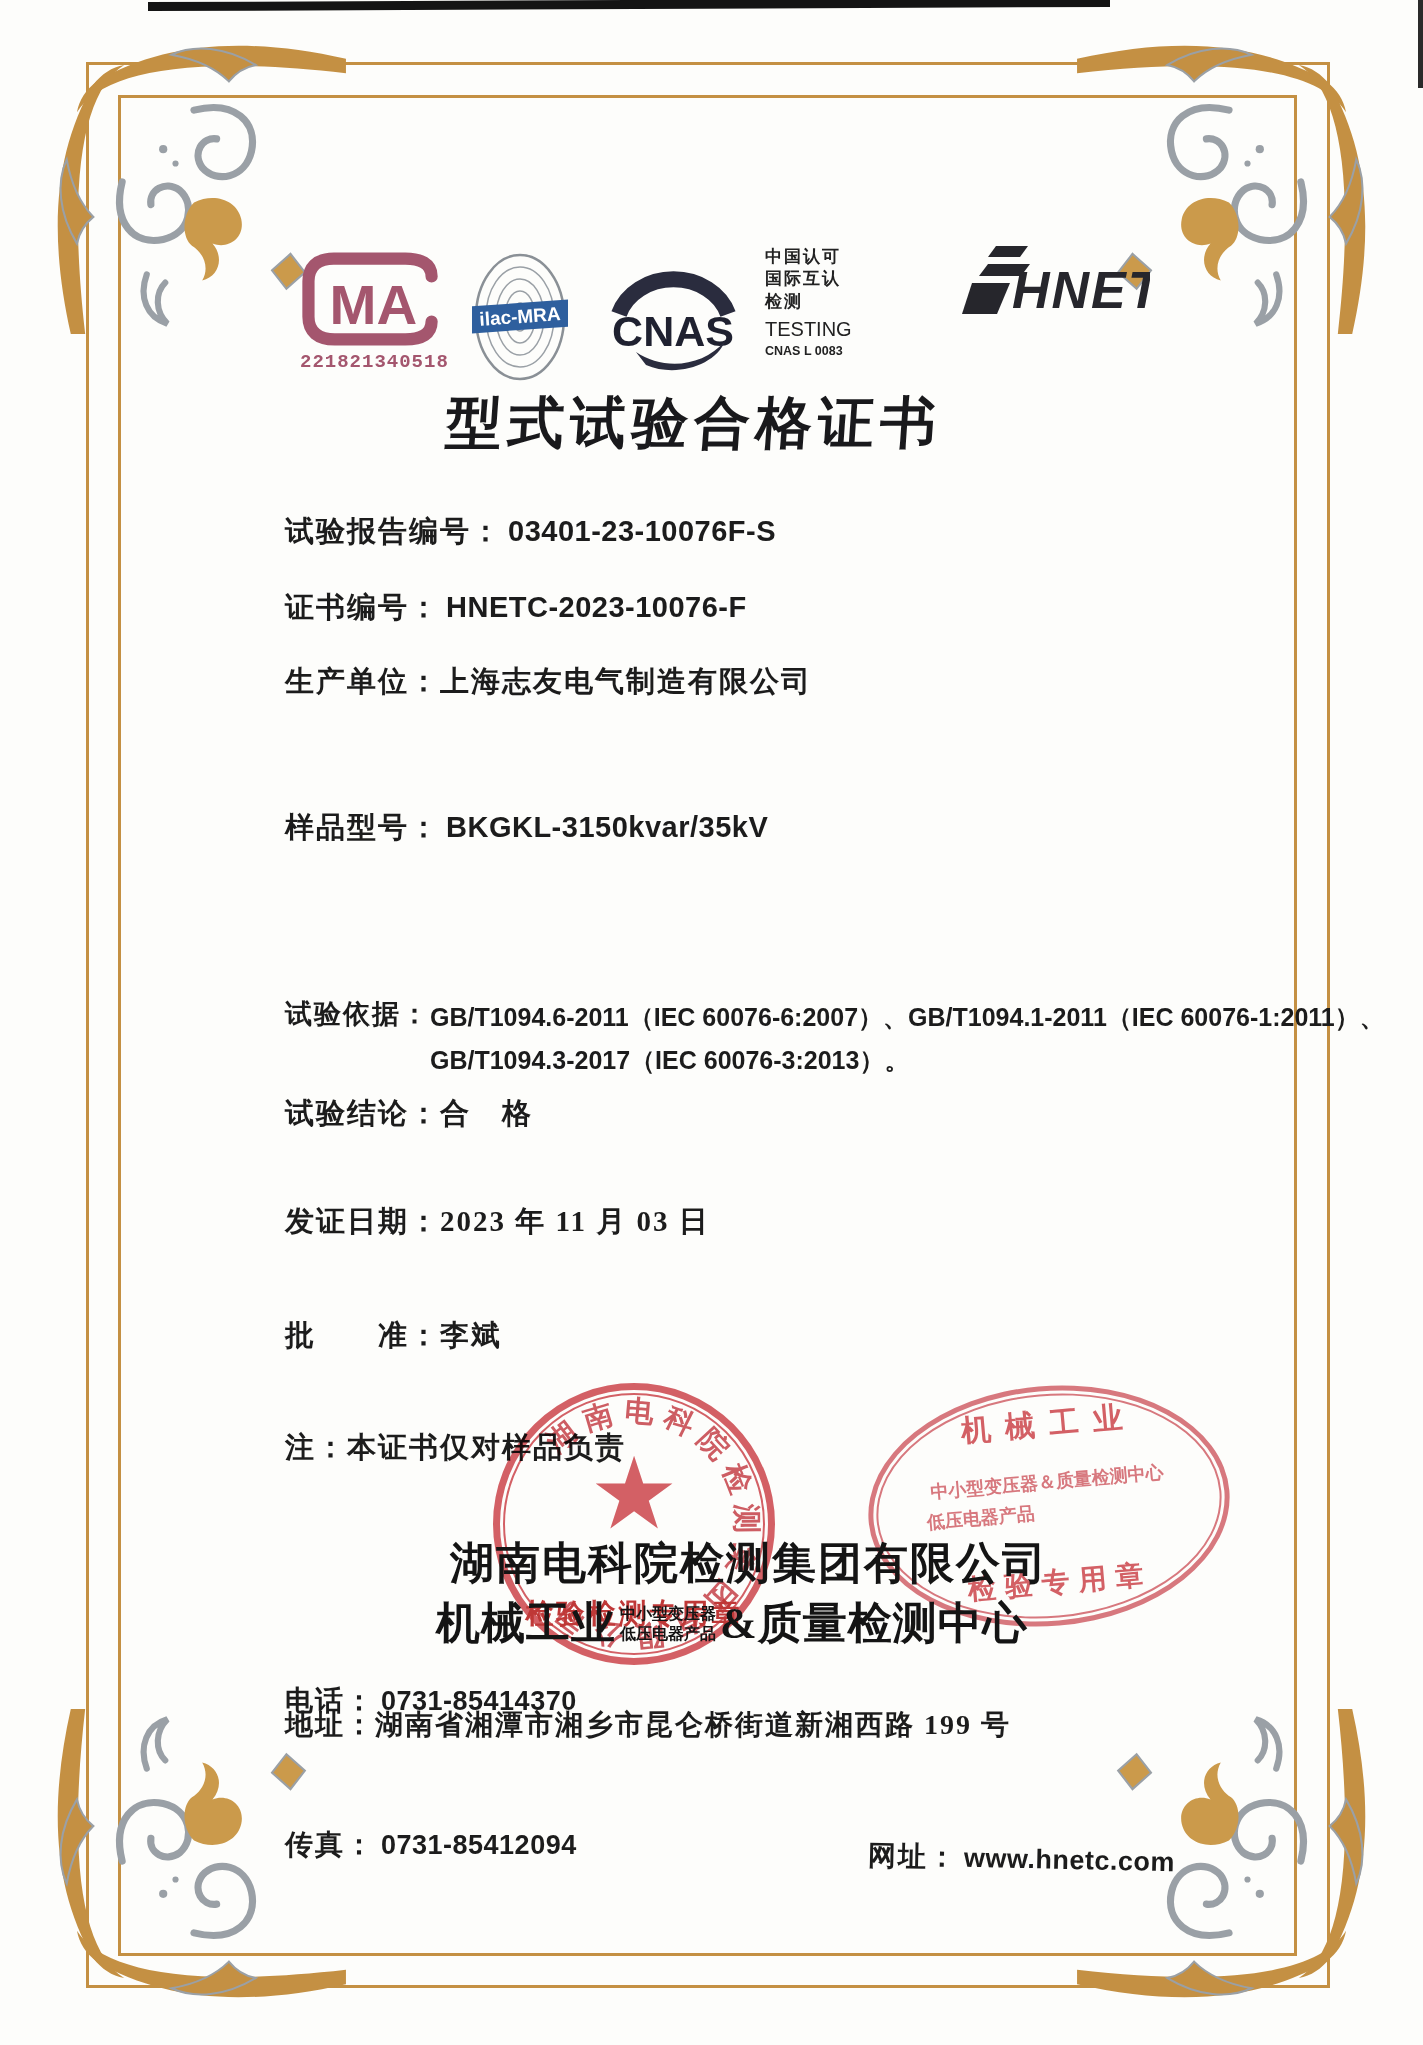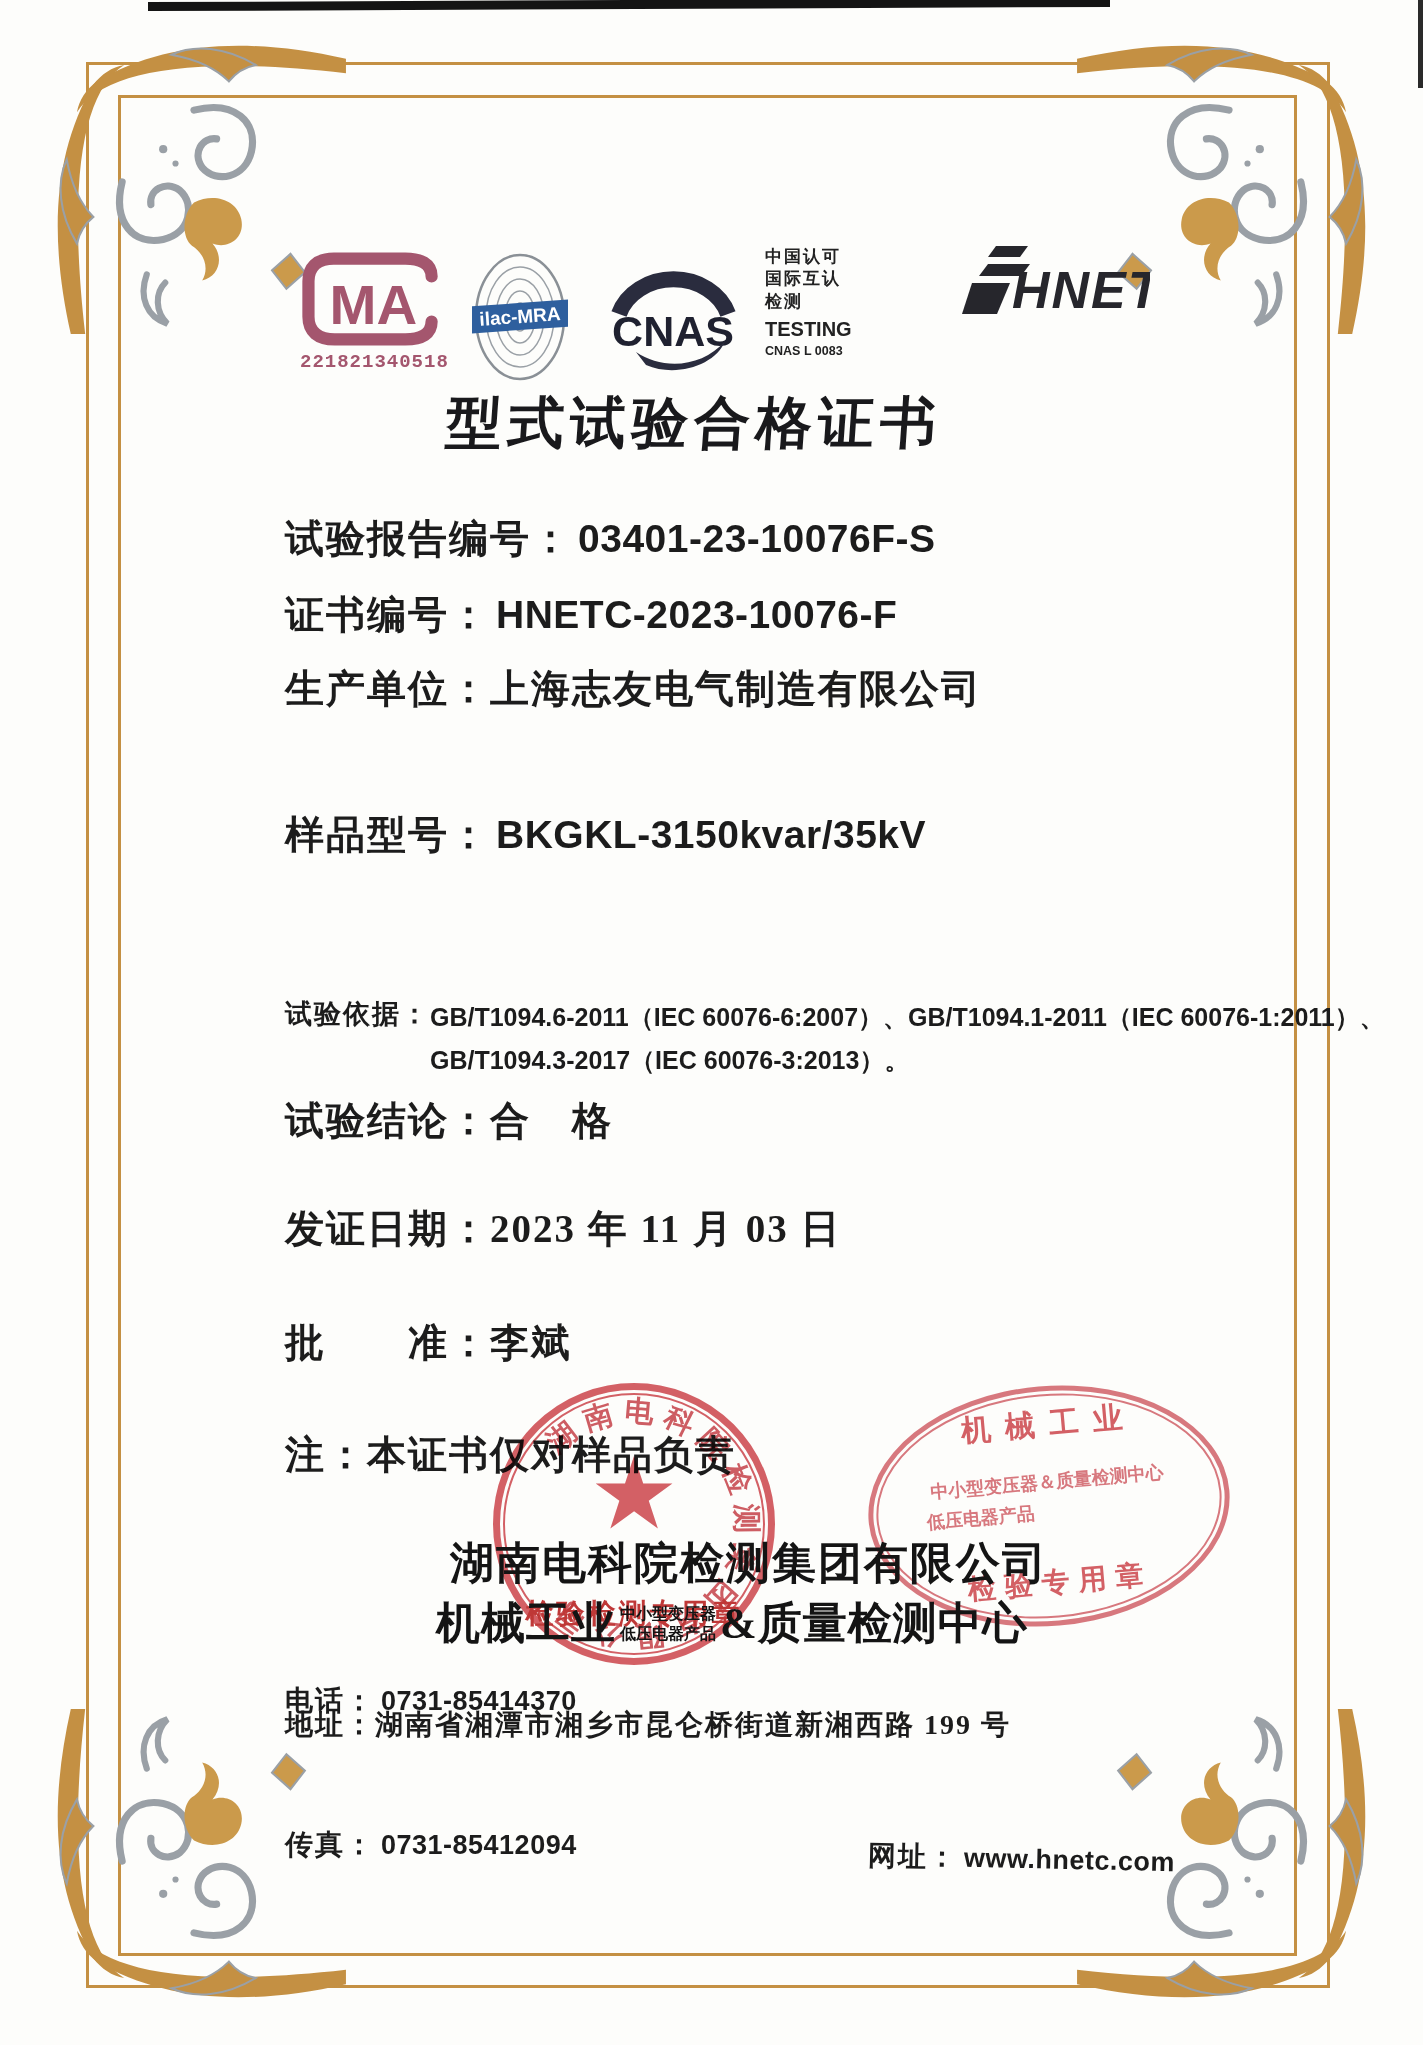--- a/index.html
+++ b/index.html
@@ -17,28 +17,28 @@
   .corner.tr{right:40px;top:28px;transform:scaleX(-1);}
   .corner.bl{left:40px;bottom:30px;transform:scaleY(-1);}
   .corner.br{right:40px;bottom:30px;transform:scale(-1,-1);}
   
   .cma{position:absolute;left:300px;top:252px;width:150px;text-align:left;}
   .cma-number{font-family:Liberation Mono, monospace;font-size:19px;font-weight:700;color:#a4566e;letter-spacing:1px;margin-top:1px;}
   .ilac{position:absolute;left:472px;top:250px;}
   .cnas{position:absolute;left:604px;top:252px;}
   .accred{position:absolute;left:765px;top:246px;line-height:1.32;color:#222;}
   .accred .cn{font-size:17px;letter-spacing:2px;font-weight:600;}
-  .accred .en1{font-size:20px;font-weight:700;font-family:"Liberation Sans",sans-serif;margin-top:3px;}
+  .accred .en1{font-size:20px;font-weight:400;font-family:"Liberation Sans",sans-serif;margin-top:3px;}
   .accred .en2{font-size:12.5px;font-weight:700;font-family:"Liberation Sans",sans-serif;}
   .hnet{position:absolute;left:960px;top:240px;}
   
   .title{position:absolute;left:446px;top:386px;font-size:56px;font-weight:700;letter-spacing:6px;
          transform:skewX(-4deg);color:#19191c;}
   
-  .row{position:absolute;left:285px;font-size:39px;font-weight:600;white-space:nowrap;}
+  .row{position:absolute;left:285px;font-size:29px;font-weight:600;white-space:nowrap;}
   .lbl{letter-spacing:2px;}
   .val{font-family:"Liberation Sans",sans-serif;font-weight:600;letter-spacing:.5px;margin-left:6px;}
   .r1{top:512px;} .r2{top:588px;} .r3{top:662px;} .r4{top:737px;} .r5{top:808px;} .r6{top:880px;}
   .basis{top:996px;display:flex;align-items:flex-start;font-size:27px;}
   .basis .lbl{flex:0 0 auto;}
   .basis-lines{font-family:"Liberation Sans",sans-serif;font-weight:600;font-size:25px;line-height:1.7;letter-spacing:0;}
   .rc{top:1094px;} .rd{top:1202px;} .ra{top:1316px;} .rn{top:1428px;}
   
   .stampwrap{position:absolute;mix-blend-mode:multiply;opacity:.88;}
   .round-stamp{left:493px;top:1383px;width:282px;height:282px;}

